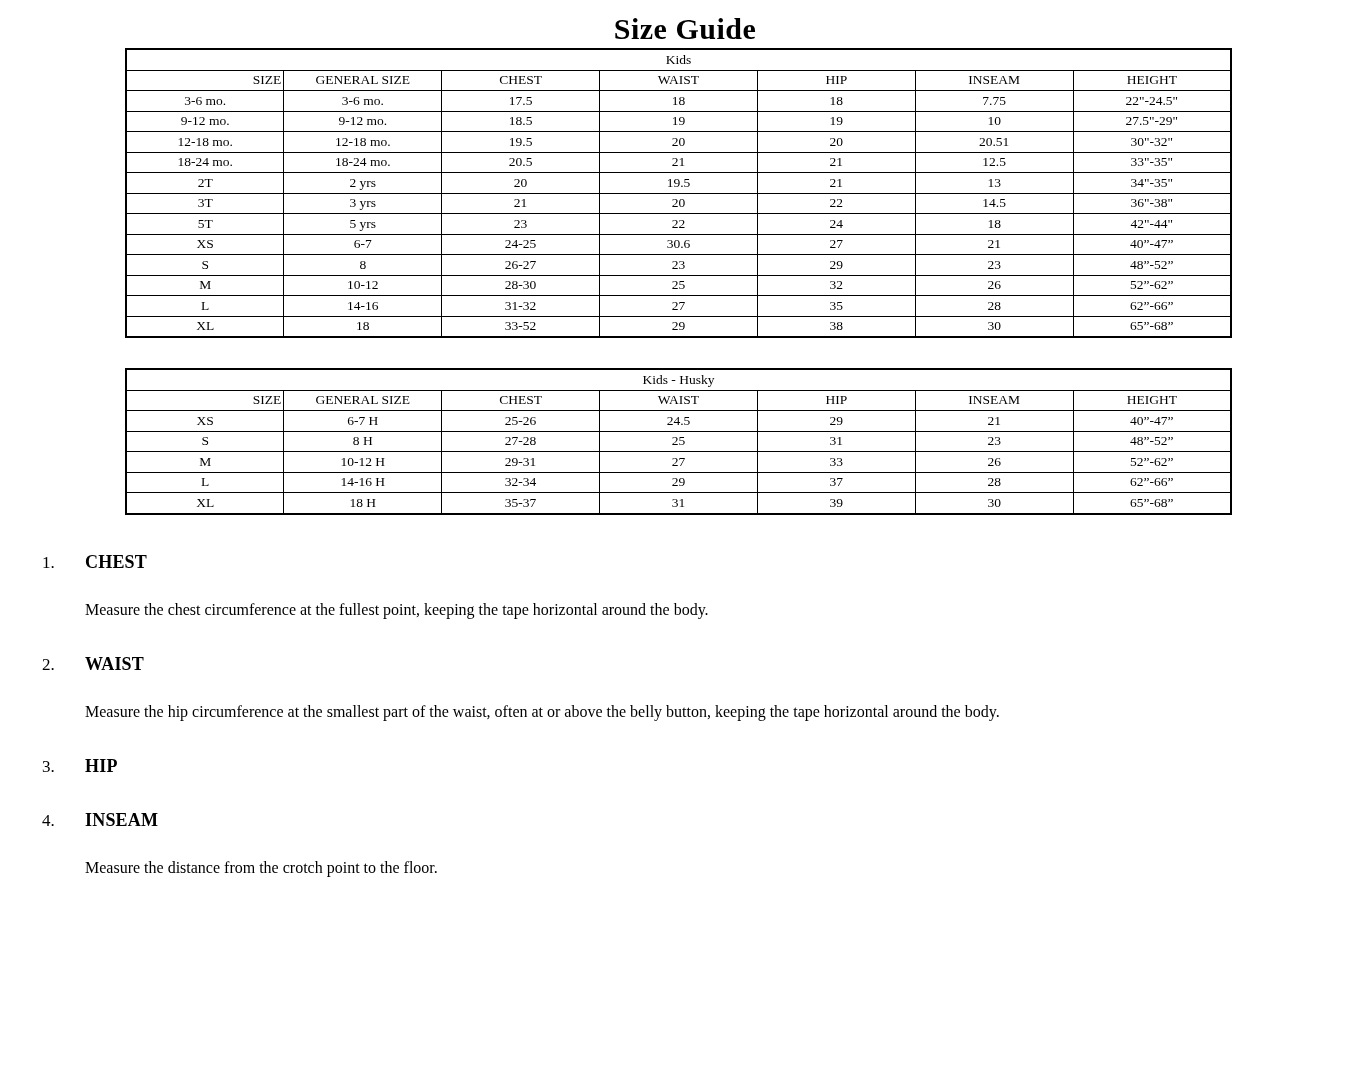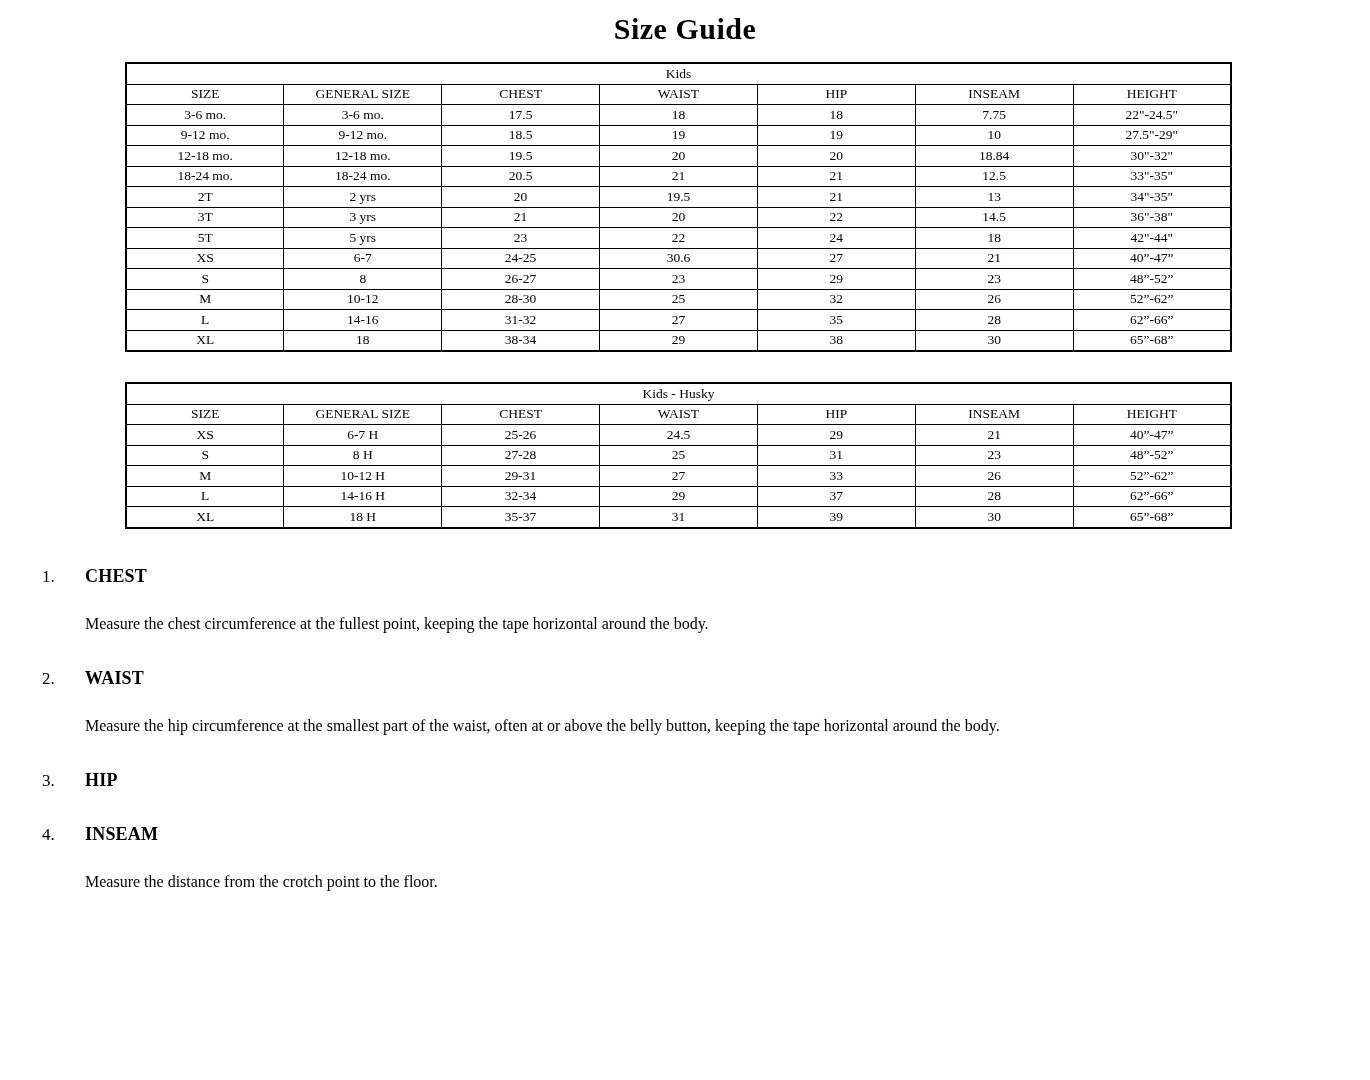--- a/index.html
+++ b/index.html
@@ -24,38 +24,38 @@
     letter-spacing: 0.5px;
   }
   table.size-table {
     border-collapse: collapse;
     table-layout: fixed;
     width: 1107px;
     margin-left: 125px;
     border: 2px solid #000000;
     font-size: 13.5px;
   }
-  table.size-table.first { margin-top: 16px; padding-left: 33px; }
+  table.size-table.first { margin-top: 2px; padding-left: 33px; }
   table.size-table.second { margin-top: 30px; }
   table.size-table td, table.size-table th {
     border: 1px solid #000000;
     text-align: center;
     vertical-align: middle;
     font-weight: normal;
     height: 19.5px;
     padding: 0 2px;
     overflow: hidden;
     white-space: nowrap;
   }
   table.size-table .caption-cell {
     font-size: 13.5px;
     text-align: center;
   }
   
-  table.size-table tr.head-row th:nth-child(1) { width: 13.3%; }
+  table.size-table tr.head-row th:nth-child(1) { width: 13.3%; text-align: right; }
   table.size-table tr.head-row th:nth-child(2) { width: 19.9%; }
   table.size-table tr.head-row th:nth-child(3) { width: 13.4%; }
   table.size-table tr.head-row th:nth-child(4) { width: 13.4%; }
   table.size-table tr.head-row th:nth-child(5) { width: 13.3%; }
   table.size-table tr.head-row th:nth-child(6) { width: 13.5%; }
   table.size-table tr.head-row th:nth-child(7) { width: 13.2%; border-radius: 9px; }
 
   .instructions {
     margin-top: 37px;
     margin-left: 42px;
@@ -123,21 +123,21 @@
           <td>19</td>
           <td>10</td>
           <td>27.5"-29"</td>
         </tr>
         <tr>
           <td>12-18 mo.</td>
           <td>12-18 mo.</td>
           <td>19.5</td>
           <td>20</td>
           <td>20</td>
-          <td>18.84</td>
+          <td>20.51</td>
           <td>30"-32"</td>
         </tr>
         <tr>
           <td>18-24 mo.</td>
           <td>18-24 mo.</td>
           <td>20.5</td>
           <td>21</td>
           <td>21</td>
           <td>12.5</td>
           <td>33"-35"</td>
@@ -201,21 +201,21 @@
           <td>14-16</td>
           <td>31-32</td>
           <td>27</td>
           <td>35</td>
           <td>28</td>
           <td>62”-66”</td>
         </tr>
         <tr>
           <td>XL</td>
           <td>18</td>
-          <td>38-34</td>
+          <td>33-52</td>
           <td>29</td>
           <td>38</td>
           <td>30</td>
           <td>65”-68”</td>
         </tr>
       </tbody>
   </table>
 
   <table class="size-table second">
     <thead>

